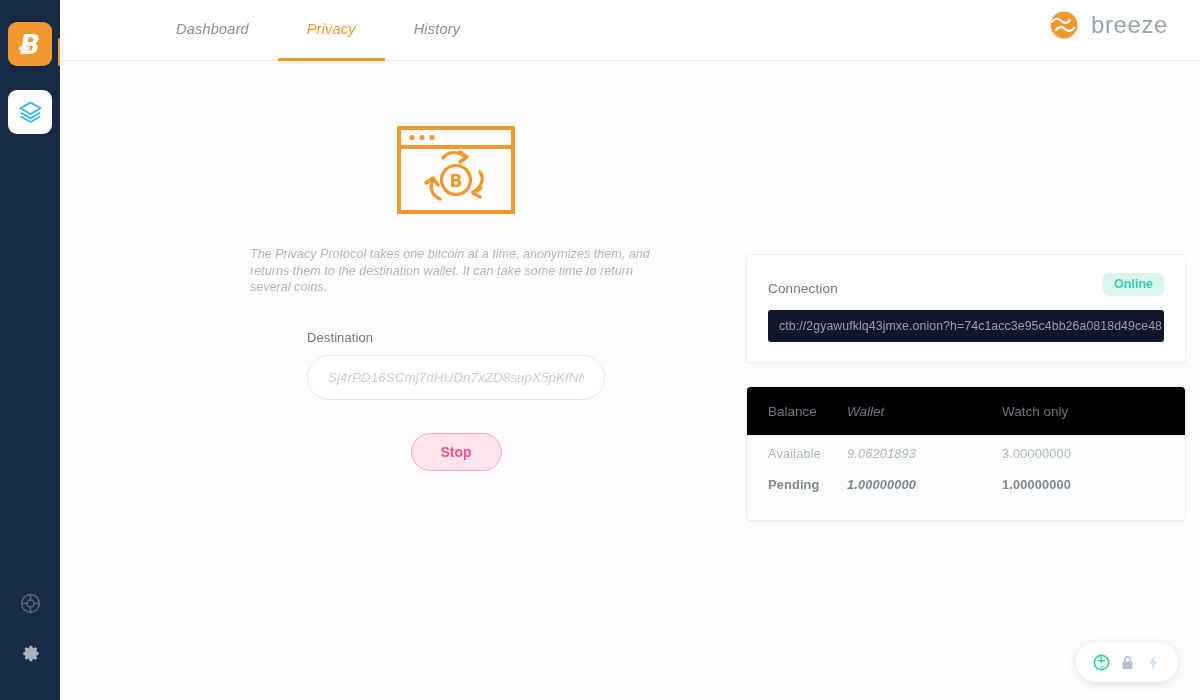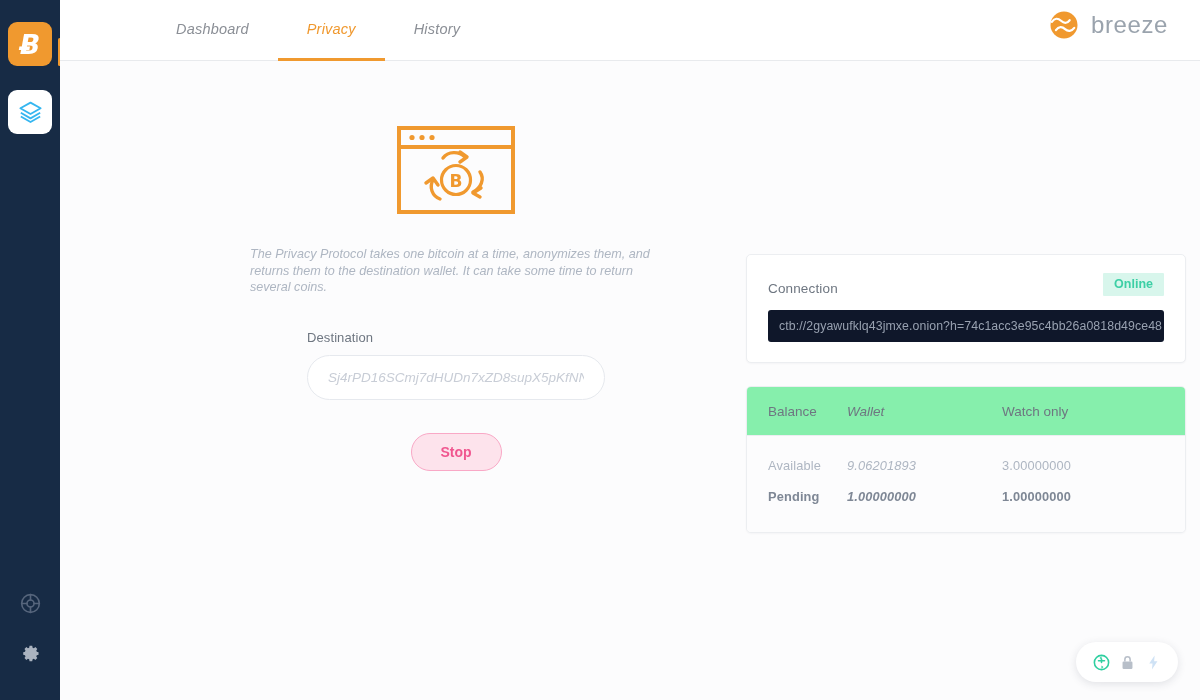--- a/index.html
+++ b/index.html
@@ -242,21 +242,21 @@
   .conn-title {
     font-size: 13.5px;
     color: #6e7681;
     letter-spacing: 0.15px;
   }
   .status-badge {
     background: #d8f6ec;
     color: #3ccfa5;
     font-size: 12.5px;
     font-weight: bold;
-    border-radius: 1px;
+    border-radius: 6px;
     padding: 5px 11px;
     line-height: 1;
   }
 
   .conn-url {
     background: #0f172a;
     border-radius: 3px;
     padding: 9px 11px;
     font-size: 12.3px;
     color: #98a1b0;
@@ -274,30 +274,30 @@
     width: 100%;
     border-collapse: collapse;
   }
   .bal-table thead th {
     text-align: left;
     font-size: 13.5px;
     font-weight: normal;
     color: #6e7681;
     padding: 17px 0 16px 0;
     border-bottom: 1px solid #eceef1;
-    background: #86efac;
+    background: #000000;
   }
   .bal-table tbody { background: #fcfcfd; }
   .bal-table tbody td {
     font-size: 12.8px;
     color: #aeb6c2;
     padding: 8px 0;
     letter-spacing: 0.15px;
   }
-  .bal-table tbody tr:first-child td { padding-top: 22px; }
+  .bal-table tbody tr:first-child td { padding-top: 10px; }
   .bal-table tbody tr:last-child td {
     color: #7e8795;
     font-weight: bold;
     padding-bottom: 28px;
   }
   .col-1 { width: 100px; padding-left: 21px !important; }
   .col-2 { width: 155px; font-style: italic; }
   .col-3 { width: auto; }
 
   

